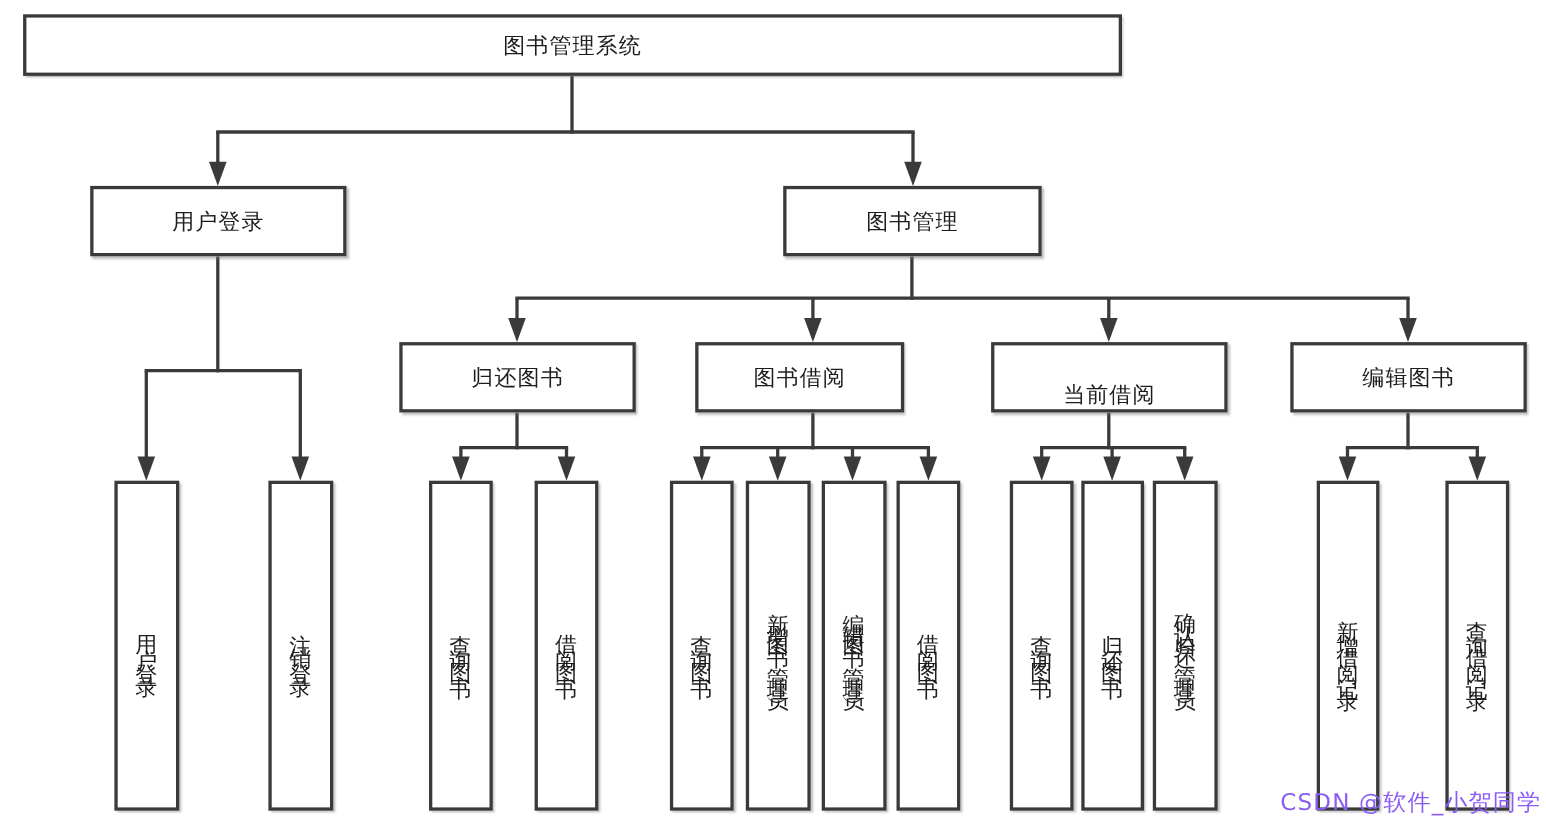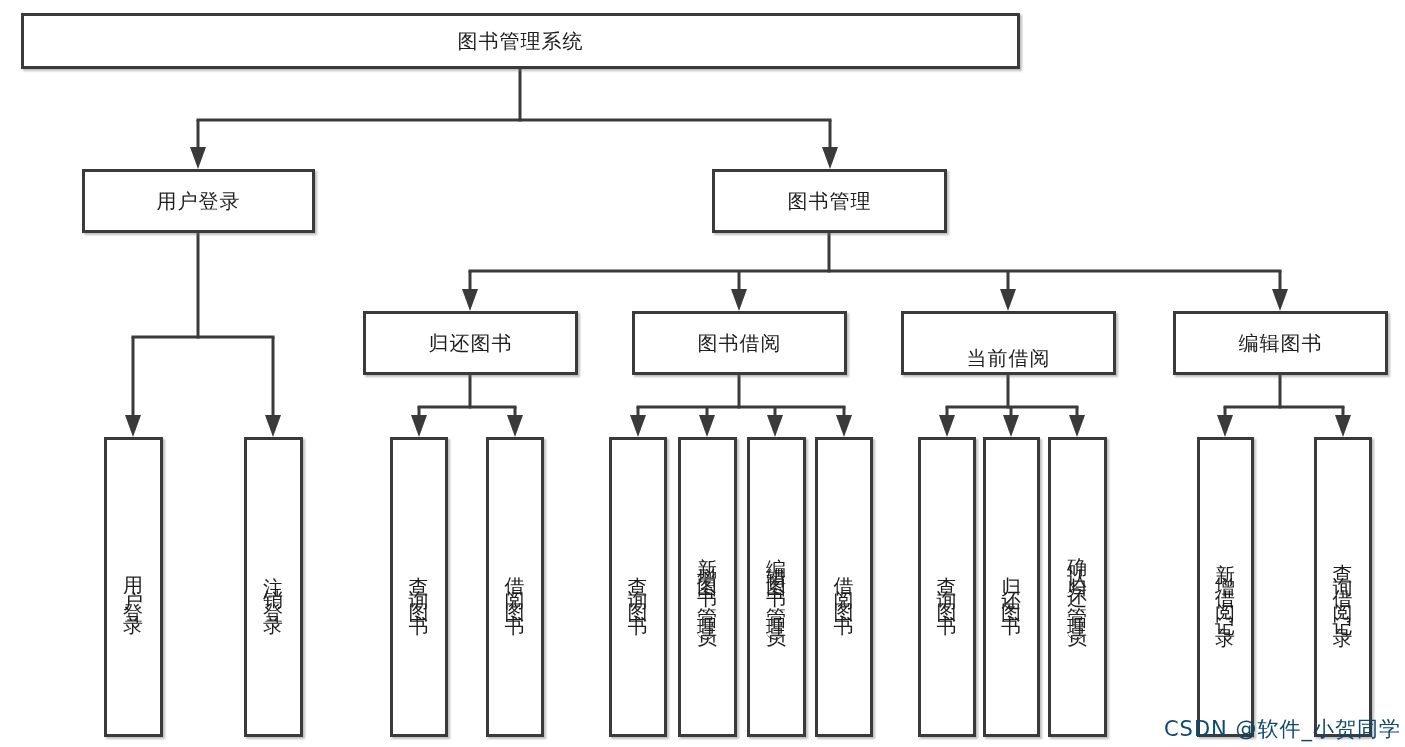--- a/index.html
+++ b/index.html
@@ -37,21 +37,21 @@
     line-height: 1;
     letter-spacing: 13px;
     white-space: nowrap;
   }
   .v-node.tight .vtext { letter-spacing: 10px; }
   .watermark {
     position: absolute;
     right: 4px;
     bottom: 4px;
     font-size: 21px;
-    color: #0c4a6e;
+    color: #8b5cf6;
     z-index: 3;
     letter-spacing: 1px;
   }
 </style>
 </head>
 <body>
 
 <div class="canvas">
 
   <svg class="connectors" viewBox="0 0 1405 747" xmlns="http://www.w3.org/2000/svg">
@@ -127,21 +127,21 @@
   <div class="node h-node" style="left:82px; top:169px; width:233px; height:64px;">
     <span>用户登录</span>
   </div>
   <div class="node h-node" style="left:712px; top:169px; width:235px; height:64px;">
     <span>图书管理</span>
   </div>
 
   <div class="node h-node" style="left:363px; top:311px; width:215px; height:64px;">
     <span>归还图书</span>
   </div>
-  <div class="node h-node" style="left:632px; top:311px; width:215px; height:64px;">
+  <div class="node h-node" style="left:632px; top:311px; width:190px; height:64px;">
     <span>图书借阅</span>
   </div>
   <div class="node h-node" style="left:901px; top:311px; width:215px; height:64px;align-items:flex-end;">
     <span>当前借阅</span>
   </div>
   <div class="node h-node" style="left:1173px; top:311px; width:215px; height:64px;">
     <span>编辑图书</span>
   </div>
 
   <div class="node v-node" style="left:104px; top:437px; width:59px; height:300px;">

